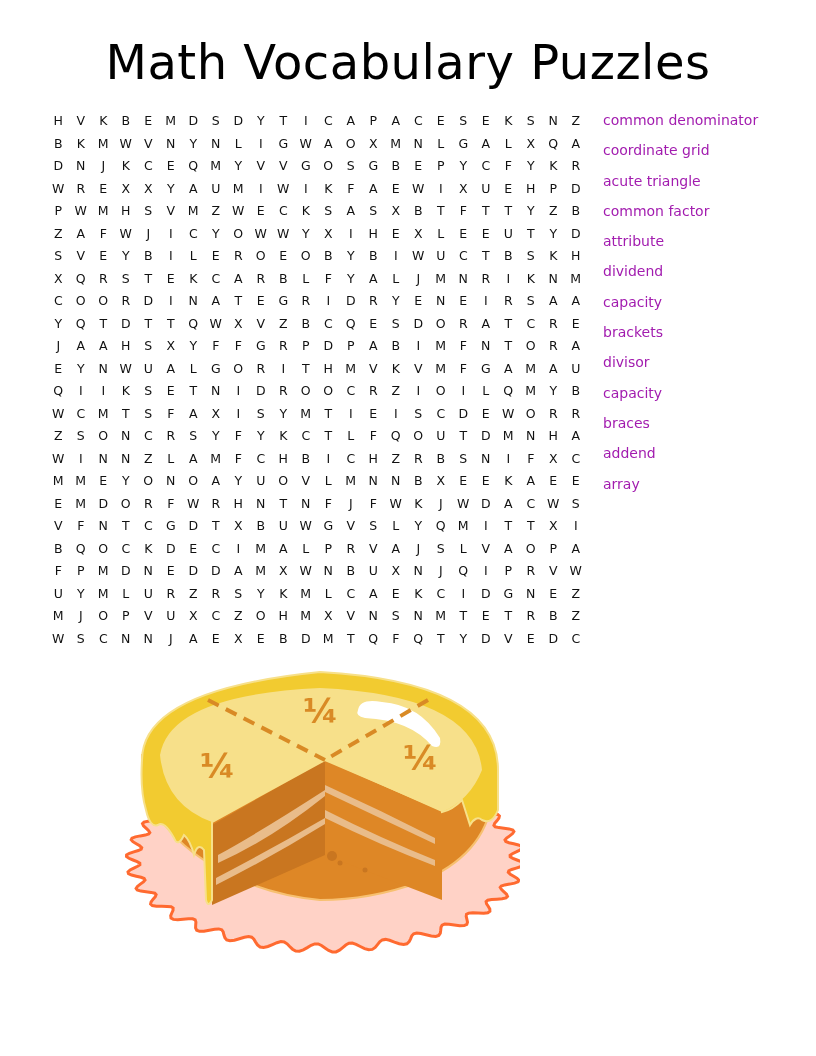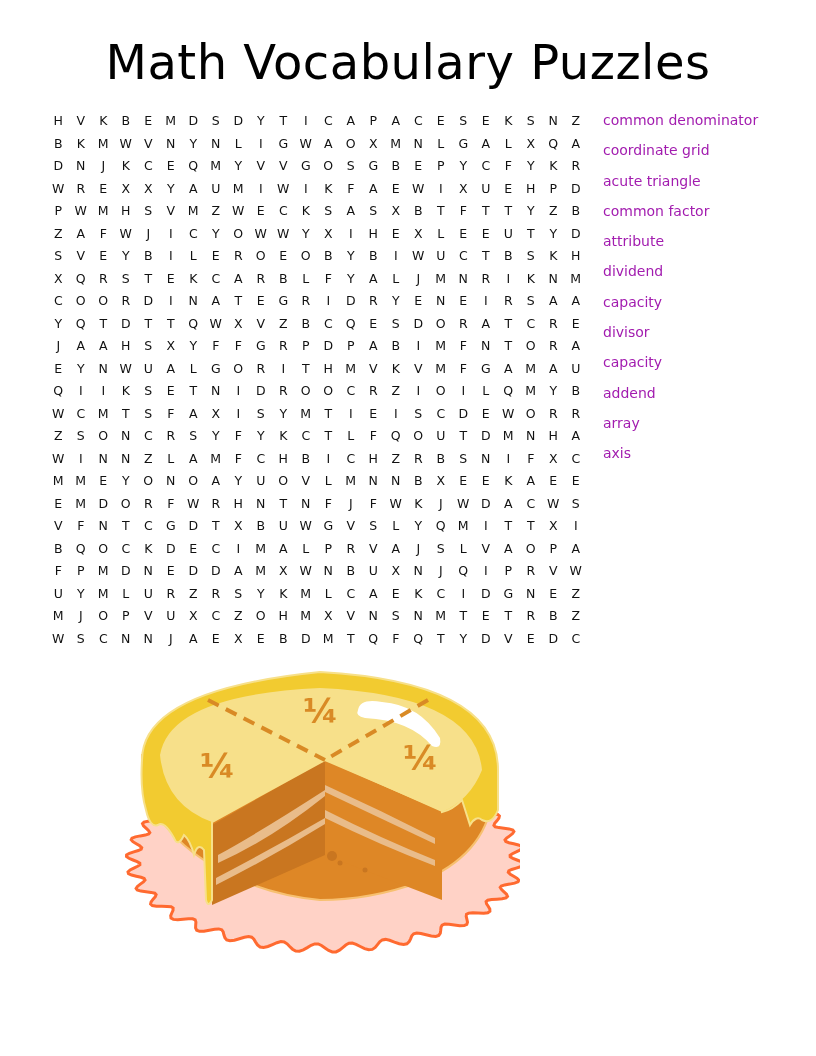--- a/index.html
+++ b/index.html
@@ -645,25 +645,26 @@
   </div>
 
 <div class="words" id="words">
     <div class="word">common denominator</div>
     <div class="word">coordinate grid</div>
     <div class="word">acute triangle</div>
     <div class="word">common factor</div>
     <div class="word">attribute</div>
     <div class="word">dividend</div>
     <div class="word">capacity</div>
+    <div class="word">brackets</div>
     <div class="word">divisor</div>
     <div class="word">capacity</div>
+    <div class="word">braces</div>
     <div class="word">addend</div>
     <div class="word">array</div>
-    <div class="word">axis</div>
   </div>
 
 <div class="cake">
   <svg width="400" height="300" viewBox="0 0 400 300" xmlns="http://www.w3.org/2000/svg">
 
     <g>
       <path id="plate" d="M397.0,200.0L401.1,201.7L403.5,203.4L403.4,205.1L400.6,206.7L396.2,208.1L391.7,209.5L388.8,210.8L388.3,212.4L390.3,214.2L393.7,216.2L397.1,218.3L398.8,220.2L398.0,221.9L394.6,223.1L389.7,224.1L384.7,224.9L381.3,226.0L380.2,227.4L381.4,229.4L384.0,231.8L386.5,234.2L387.5,236.4L386.0,237.9L382.1,238.8L376.9,239.2L371.6,239.5L367.7,240.2L366.1,241.6L366.5,243.7L368.2,246.3L369.8,249.0L369.9,251.3L367.8,252.7L363.7,253.2L358.2,253.0L352.8,252.8L348.7,253.1L346.5,254.3L346.2,256.4L346.9,259.3L347.5,262.2L346.8,264.4L344.2,265.6L339.8,265.7L334.3,265.0L329.0,264.3L324.7,264.1L322.1,265.1L321.0,267.3L320.7,270.2L320.3,273.2L318.8,275.4L315.7,276.4L311.3,276.0L306.1,274.8L300.9,273.5L296.7,273.0L293.7,273.8L291.8,275.8L290.6,278.8L289.2,281.7L286.9,283.8L283.6,284.5L279.2,283.7L274.4,282.1L269.6,280.3L265.5,279.4L262.3,279.9L259.7,281.8L257.5,284.6L255.2,287.5L252.3,289.4L248.7,289.7L244.6,288.6L240.3,286.5L236.1,284.4L232.3,283.1L228.9,283.3L225.8,285.0L222.7,287.6L219.5,290.2L216.0,291.9L212.3,291.9L208.6,290.5L205.0,288.0L201.5,285.5L198.2,283.9L194.7,283.9L191.1,285.3L187.3,287.6L183.3,289.9L179.4,291.2L175.7,291.0L172.5,289.2L169.7,286.5L167.1,283.8L164.2,281.9L160.9,281.6L156.9,282.7L152.5,284.6L147.9,286.5L143.6,287.5L140.1,287.0L137.5,284.9L135.6,282.1L133.9,279.2L131.7,277.2L128.6,276.5L124.4,277.3L119.4,278.8L114.4,280.2L109.9,280.8L106.7,280.0L104.9,277.8L103.9,274.8L103.2,271.9L101.7,269.7L98.8,268.9L94.6,269.2L89.3,270.2L83.9,271.2L79.5,271.3L76.7,270.2L75.6,268.0L75.7,265.0L75.9,262.1L75.2,259.9L72.7,258.8L68.5,258.8L63.1,259.3L57.7,259.7L53.3,259.4L51.0,258.1L50.7,255.8L51.8,253.0L53.0,250.3L53.1,248.1L51.1,246.8L47.1,246.4L41.8,246.3L36.4,246.2L32.3,245.5L30.6,244.0L31.1,241.8L33.1,239.2L35.3,236.7L36.1,234.6L34.8,233.2L31.1,232.4L26.0,231.8L20.9,231.1L17.2,230.0L16.1,228.4L17.4,226.4L20.3,224.1L23.4,221.9L25.0,220.0L24.2,218.5L21.0,217.3L16.3,216.2L11.6,215.0L8.5,213.6L8.0,211.9L10.1,210.0L13.8,208.1L17.6,206.3L19.9,204.7L19.8,203.1L17.1,201.6L13.0,200.0L8.9,198.3L6.5,196.6L6.6,194.9L9.4,193.3L13.8,191.9L18.3,190.5L21.2,189.2L21.7,187.6L19.7,185.8L16.3,183.8L12.9,181.7L11.2,179.8L12.0,178.1L15.4,176.9L20.3,175.9L25.3,175.1L28.7,174.0L29.8,172.6L28.6,170.6L26.0,168.2L23.5,165.8L22.5,163.6L24.0,162.1L27.9,161.2L33.1,160.8L38.4,160.5L42.3,159.8L43.9,158.4L43.5,156.3L41.8,153.7L40.2,151.0L40.1,148.7L42.2,147.3L46.3,146.8L51.8,147.0L57.2,147.2L61.3,146.9L63.5,145.7L63.8,143.6L63.1,140.7L62.5,137.8L63.2,135.6L65.8,134.4L70.2,134.3L75.7,135.0L81.0,135.7L85.3,135.9L87.9,134.9L89.0,132.7L89.3,129.8L89.7,126.8L91.2,124.6L94.3,123.6L98.7,124.0L103.9,125.2L109.1,126.5L113.3,127.0L116.3,126.2L118.2,124.2L119.4,121.2L120.8,118.3L123.1,116.2L126.4,115.5L130.8,116.3L135.6,117.9L140.4,119.7L144.5,120.6L147.7,120.1L150.3,118.2L152.5,115.4L154.8,112.5L157.7,110.6L161.3,110.3L165.4,111.4L169.7,113.5L173.9,115.6L177.7,116.9L181.1,116.7L184.2,115.0L187.3,112.4L190.5,109.8L194.0,108.1L197.7,108.1L201.4,109.5L205.0,112.0L208.5,114.5L211.8,116.1L215.3,116.1L218.9,114.7L222.7,112.4L226.7,110.1L230.6,108.8L234.3,109.0L237.5,110.8L240.3,113.5L242.9,116.2L245.8,118.1L249.1,118.4L253.1,117.3L257.5,115.4L262.1,113.5L266.4,112.5L269.9,113.0L272.5,115.1L274.4,117.9L276.1,120.8L278.3,122.8L281.4,123.5L285.6,122.7L290.6,121.2L295.6,119.8L300.1,119.2L303.3,120.0L305.1,122.2L306.1,125.2L306.8,128.1L308.3,130.3L311.2,131.1L315.4,130.8L320.7,129.8L326.1,128.8L330.5,128.7L333.3,129.8L334.4,132.0L334.3,135.0L334.1,137.9L334.8,140.1L337.3,141.2L341.5,141.2L346.9,140.7L352.3,140.3L356.7,140.6L359.0,141.9L359.3,144.2L358.2,147.0L357.0,149.7L356.9,151.9L358.9,153.2L362.9,153.6L368.2,153.7L373.6,153.8L377.7,154.5L379.4,156.0L378.9,158.2L376.9,160.8L374.7,163.3L373.9,165.4L375.2,166.8L378.9,167.6L384.0,168.2L389.1,168.9L392.8,170.0L393.9,171.6L392.6,173.6L389.7,175.9L386.6,178.1L385.0,180.0L385.8,181.5L389.0,182.7L393.7,183.8L398.4,185.0L401.5,186.4L402.0,188.1L399.9,190.0L396.2,191.9L392.4,193.7L390.1,195.3L390.2,196.9L392.9,198.4L397.0,200.0Z" fill="#FFD2C6" stroke="#FF6A30" stroke-width="3"></path>
     </g>
 
     <path d="M22,95 Q20,170 110,215 Q150,235 200,240 Q250,240 300,222 Q365,195 372,140 L372,95 Z" fill="#DE8726" stroke="#F7C070" stroke-width="2"></path>

